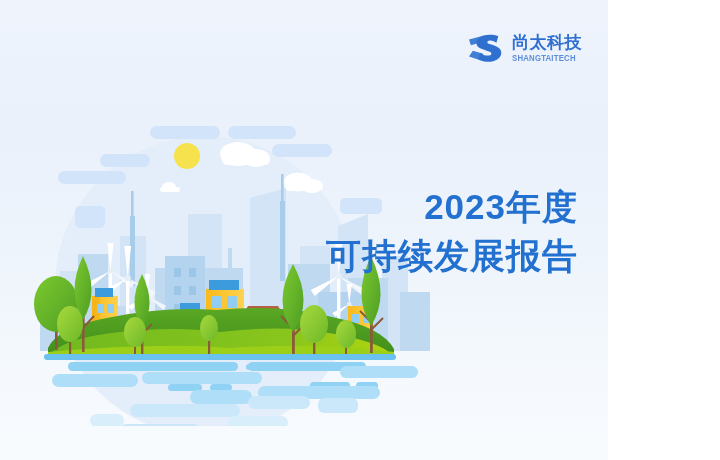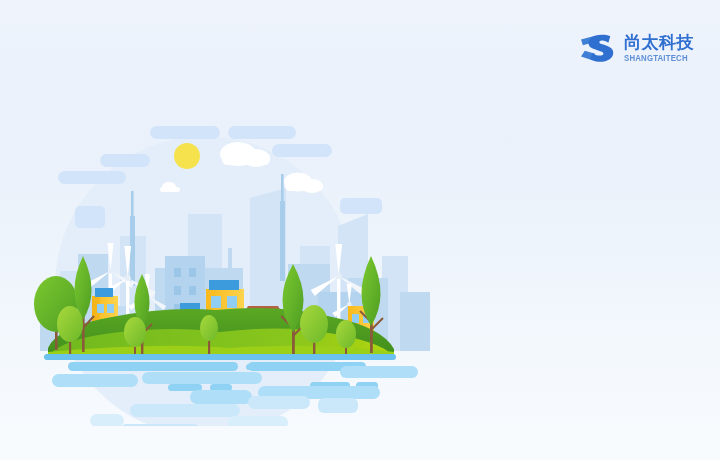--- a/index.html
+++ b/index.html
@@ -7,24 +7,25 @@
     padding: 0;
   }
   body {
     width: 720px;
     height: 460px;
     overflow: hidden;
     font-family: "Liberation Sans", "DejaVu Sans", sans-serif;
   }
   .slide {
     position: relative;
-    width: 720px;
+    width: 580px;
     height: 460px;
     background: linear-gradient(180deg, #eef3fc 0%, #eaf1fb 30%, #eef4fb 55%, #f3f8fd 75%, #f8fbfe 100%);
     overflow: hidden;
+    padding-left: 28px;
   }
   
   .logo-block {
     position: absolute;
     top: 31px;
     right: 26px;
     display: flex;
     align-items: center;
     gap: 7px;
   }
@@ -412,14 +413,18 @@
       <path d="M2 9 L17 5 L15 12 L4 15 Z" fill="#3f7fd6"></path>
       <path d="M2 27 L6 21 L17 24 L14 31 Z" fill="#3f7fd6"></path>
       <path d="M24 4 C14 4 9 9 10 14 C11 19 20 20 24 22 C27 23.5 26 26 22 26 C19 26 16 25 14 23 L12 30 C16 32.5 21 33 25 32.5 C33 31.5 37 27 36 21.5 C35 16.5 27 15 23 13.5 C20.5 12.5 21 10 24.5 10 C27 10 29.5 11 31 12.5 L33 5.5 C30.5 4.5 27.5 4 24 4 Z" fill="#2f6fd0"></path>
     </svg>
     <div class="logo-text">
       <div class="logo-cn">尚太科技</div>
       <div class="logo-en">SHANGTAITECH</div>
     </div>
   </div>
 
+  <div class="title-block">
+    <div class="title-line-1">2023年度</div>
+    <div class="title-line-2">可持续发展报告</div>
+  </div>
 
 </div>
 
 </body></html>

